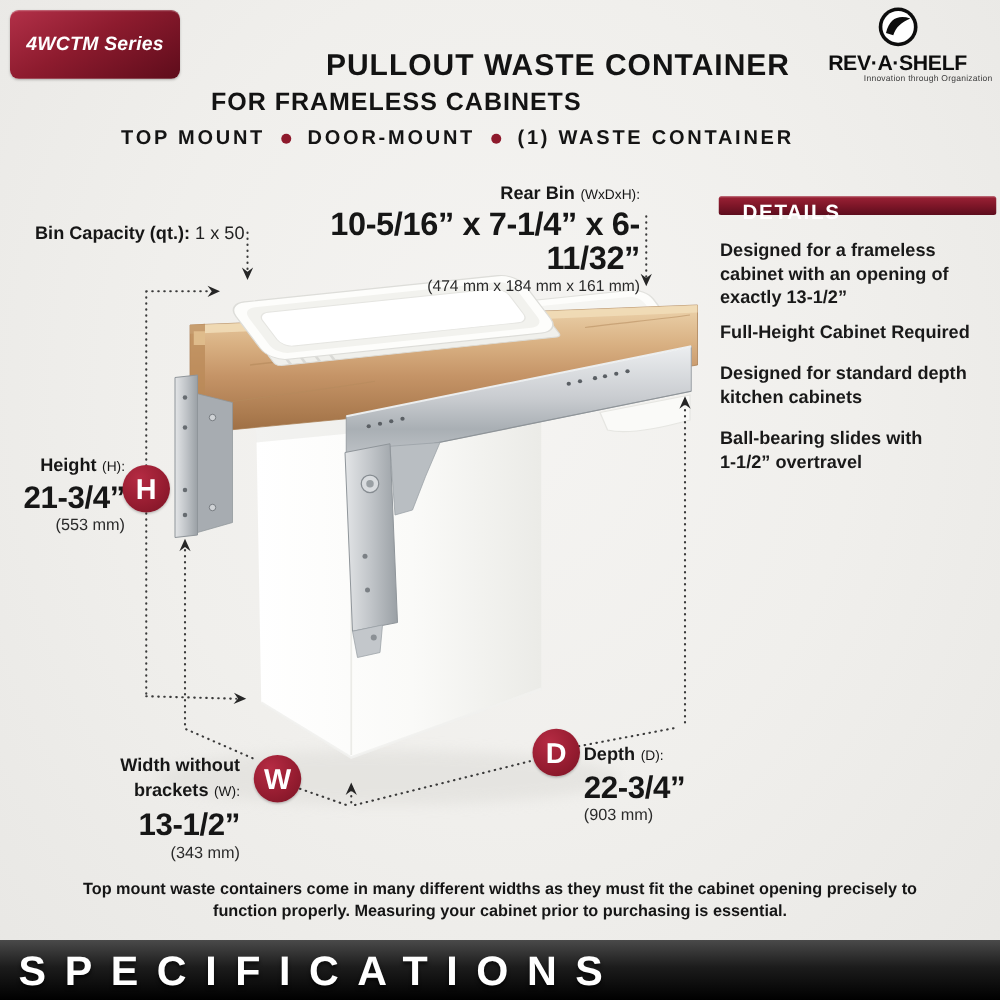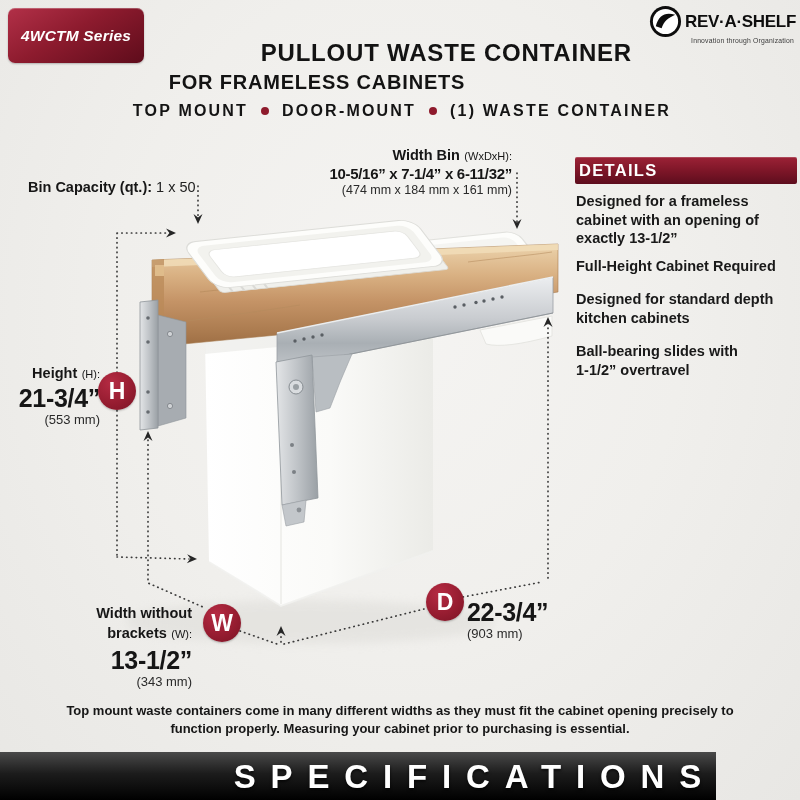--- a/index.html
+++ b/index.html
@@ -7,67 +7,67 @@
   #stage{position:relative;width:800px;height:800px;overflow:hidden;
     background:radial-gradient(ellipse at 50% 40%, #f5f4f2 0%, #f0efec 50%, #e8e7e4 100%);}
   .abs{position:absolute;}
 
   
   .series-badge{left:8px;top:8px;height:23px;line-height:23px;padding:16px 13px;border-radius:7px;
     background:linear-gradient(150deg,#b23048 0%,#8d1b2e 45%,#5e0c1b 100%);
     color:#fff;font-size:15.5px;font-weight:bold;font-style:italic;letter-spacing:.2px;
     box-shadow:inset 0 1px 0 rgba(255,255,255,.25), 0 1px 2px rgba(0,0,0,.25);}
   .logo{left:640px;top:5px;width:156px;}
-  .logo-row{display:flex;align-items:center;justify-content:flex-end;gap:3px;}
+  .logo-row{display:flex;align-items:center;justify-content:flex-end;gap:3px;flex-direction:column;}
   .logo-name{font-size:17px;font-weight:bold;color:#0d0d0d;letter-spacing:-0.3px;white-space:nowrap;}
   .logo-tag{font-size:6.8px;color:#3a3a3a;text-align:right;margin-top:-1px;padding-right:2px;letter-spacing:.2px;}
   .title{left:0;top:39px;width:632px;text-align:right;font-size:24px;font-weight:bold;color:#131313;letter-spacing:.8px;}
   .subtitle{left:0;top:71px;width:634px;text-align:center;font-size:20px;font-weight:bold;color:#131313;letter-spacing:.8px;}
   .features{left:0;top:102px;width:732px;display:flex;justify-content:center;align-items:center;gap:13px;
-    font-size:16px;font-weight:bold;color:#141414;letter-spacing:2.2px;padding-left:36px;}
+    font-size:16px;font-weight:bold;color:#141414;letter-spacing:2.2px;}
   .feat-dot{width:8px;height:8px;border-radius:50%;background:#8e1a2c;flex:0 0 auto;}
 
   
   .co{color:#161616;}
   .co-label{font-weight:bold;font-size:14.5px;}
   .co-label-sm{font-weight:normal;font-size:11px;}
   .co-value{font-weight:bold;font-size:25px;letter-spacing:-0.3px;line-height:1.05;}
   .co-metric{font-size:13px;color:#2a2a2a;margin-top:1px;}
   .rear-bin{left:220px;top:146px;width:292px;text-align:right;}
-  .rear-bin .co-value{font-size:15px;margin-top:2px;}
+  .rear-bin .co-value{font-size:26px;margin-top:2px;}
   .rear-bin .co-metric{font-size:12.5px;}
   .bin-capacity{left:28px;top:179px;font-size:14.5px;}
   .bin-capacity .cap-value{font-weight:normal;font-size:14.5px;color:#222;}
   .height-block{left:0px;top:364px;width:100px;text-align:right;}
   .width-block{left:40px;top:603px;width:152px;text-align:right;}
   .depth-block{left:467px;top:595px;width:160px;text-align:left;}
   .pre{white-space:pre-line;line-height:1.25;}
 
   
   .dim-badge{width:38px;height:38px;border-radius:50%;color:#fff;font-size:23px;font-weight:bold;
     display:flex;align-items:center;justify-content:center;
     background:radial-gradient(circle at 35% 28%, #b52b43 0%, #971d31 55%, #7a1324 100%);
     box-shadow:0 1px 2px rgba(0,0,0,.25);}
   .badge-h{left:98px;top:372px;}
   .badge-w{left:203px;top:604px;}
   .badge-d{left:426px;top:583px;}
 
   
-  .details-header{left:575px;top:157px;width:222px;height:27px;line-height:27px;border-radius:2px;
+  .details-header{left:575px;top:157px;width:222px;height:15px;line-height:27px;border-radius:2px;
     background:linear-gradient(180deg,#9c2236 0%,#7e1628 50%,#5d0d1d 100%);
-    color:#fff;font-size:16.5px;font-weight:bold;letter-spacing:1.3px;padding-left:4px;box-sizing:border-box;
+    color:#fff;font-size:16.5px;font-weight:bold;letter-spacing:1.3px;padding-left:19px;box-sizing:border-box;
     box-shadow:inset 0 1px 0 rgba(255,255,255,.18);}
   .detail-item{left:576px;width:232px;font-size:14.5px;font-weight:bold;color:#191919;line-height:1.28;}
   .di-0{top:192px;} .di-1{top:257px;} .di-2{top:290px;} .di-3{top:342px;}
 
   
   .disclaimer{left:0;top:702px;width:800px;text-align:center;font-size:13px;font-weight:bold;color:#161616;line-height:1.4;}
-  .footer-bar{left:0;top:752px;width:716px;height:48px;
+  .footer-bar{left:0;top:752px;width:800px;height:48px;
     background:linear-gradient(180deg,#4a4a4a 0%,#1c1c1c 45%,#000 100%);
-    color:#fff;text-align:right;font-size:33px;font-weight:bold;letter-spacing:.45em;text-indent:.45em;
+    color:#fff;text-align:left;font-size:33px;font-weight:bold;letter-spacing:.45em;text-indent:.45em;
     line-height:49px;text-shadow:0 2px 3px rgba(0,0,0,.7);}
 </style>
 </head>
 <body>
 
 <div id="stage">
 
   <div class="abs series-badge">4WCTM Series</div>
 
   <div class="abs logo">
@@ -218,21 +218,21 @@
       <path d="M0,0 L-10,-4.5 L-6.6,0 L-10,4.5 Z" transform="translate(198,224) rotate(90)"></path>
       <path d="M0,0 L-10,-4.5 L-6.6,0 L-10,4.5 Z" transform="translate(517,229) rotate(90)"></path>
       <path d="M0,0 L-10,-4.5 L-6.6,0 L-10,4.5 Z" transform="translate(148,431) rotate(-90)"></path>
       <path d="M0,0 L-10,-4.5 L-6.6,0 L-10,4.5 Z" transform="translate(281,626) rotate(-90)"></path>
       <path d="M0,0 L-10,-4.5 L-6.6,0 L-10,4.5 Z" transform="translate(548,317) rotate(-90)"></path>
     </g>
   </svg>
 
   <div class="abs co rear-bin">
     <div>
-      <span class="co-label">Width Bin</span>
+      <span class="co-label">Rear Bin</span>
       <span class="co-label-sm">(WxDxH):</span>
     </div>
     <div class="co-value">10-5/16” x 7-1/4” x 6-11/32”</div>
     <div class="co-metric">(474 mm x 184 mm x 161 mm)</div>
   </div>
 
   <div class="abs co bin-capacity">
     <span class="co-label" style="font-size:14.5px">Bin Capacity (qt.):</span>
     <span class="cap-value">1 x 50</span>
   </div>
@@ -247,20 +247,24 @@
   </div>
 
   <div class="abs co width-block">
     <div class="pre"><span class="co-label">Width without
 brackets</span> <span class="co-label-sm">(W):</span></div>
     <div class="co-value" style="margin-top:4px">13-1/2”</div>
     <div class="co-metric">(343 mm)</div>
   </div>
 
   <div class="abs co depth-block">
+    <div>
+      <span class="co-label">Depth</span>
+      <span class="co-label-sm">(D):</span>
+    </div>
     <div class="co-value" style="margin-top:4px">22-3/4”</div>
     <div class="co-metric">(903 mm)</div>
   </div>
 
   <div class="abs dim-badge badge-h">H</div>
   <div class="abs dim-badge badge-w">W</div>
   <div class="abs dim-badge badge-d">D</div>
 
   <div class="abs details-header">DETAILS</div>
   <div class="abs detail-item di-0 pre">Designed for a frameless

